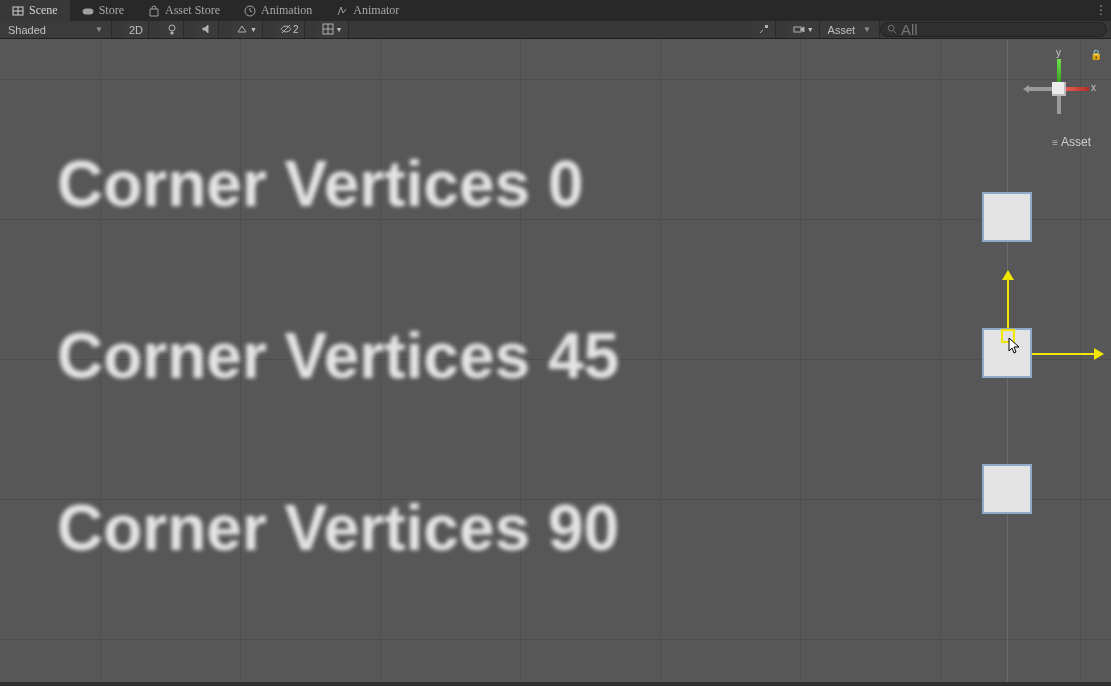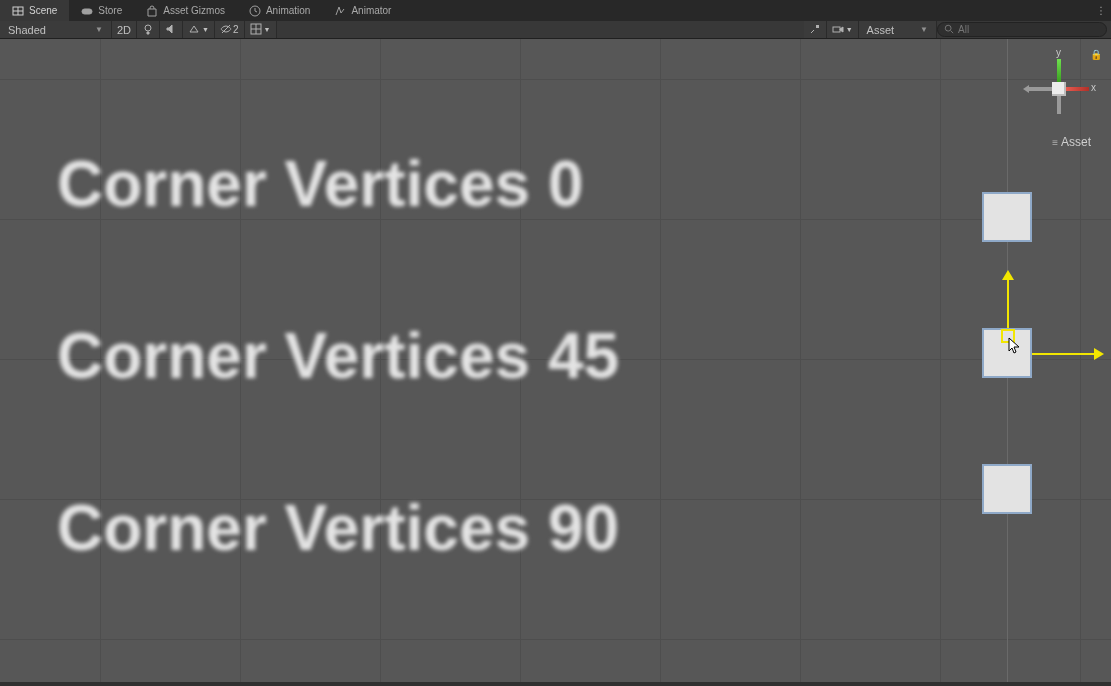--- a/index.html
+++ b/index.html
@@ -5,22 +5,23 @@
   * { box-sizing: border-box; margin: 0; padding: 0; }
   html, body { width: 1111px; height: 686px; overflow: hidden; font-family: Arial, Helvetica, sans-serif; }
   body { background: #3c3c3c; color: #c8c8c8; position: relative; }
 
   
   .tab-strip {
     height: 21px;
     background: #282828;
     display: flex;
     align-items: stretch;
-    font-size: 10px;
+    font-size: 12px;
     color: #a8a8a8;
+    font-family: Liberation Serif, serif;
   }
   .tab {
     display: flex;
     align-items: center;
     gap: 5px;
     padding: 0 12px;
     cursor: default;
     border-right: 0;
   }
   .tab.active {
@@ -46,45 +47,45 @@
   .tb-btn {
     display:flex; align-items:center; justify-content:center;
     padding: 0 6px;
     border-right: 1px solid #2a2a2a;
     background:#3b3b3b;
   }
   .tb-btn svg { width:12px; height:12px; fill:#b0b0b0; stroke:#b0b0b0; }
   .tb-dd {
     display:flex; align-items:center;
     padding: 0 8px;
-    gap:26px;
+    gap:8px;
     background:#3b3b3b;
     border-right:1px solid #2a2a2a;
     min-width: 90px;
     justify-content:space-between;
   }
   .tb-dd .arrow { font-size:8px; color:#909090; }
-  .tb-btn.small { padding:0 5px; }
+  .tb-btn.small { padding:0 5px;margin-left:12px; }
   .toolbar .spacer { flex:1; }
   .search-box {
     display:flex; align-items:center; gap:4px;
     background:#2f2f2f;
     border:1px solid #222;
     border-radius:9px;
     height:15px;
     padding:0 6px;
     min-width:170px;
     color:#808080;
     margin-right:4px;
     margin-top:1px;
   }
   .search-box svg { width:10px; height:10px; stroke:#808080; fill:none; }
   .search-box input {
     background:transparent; border:none; outline:none;
-    color:#c0c0c0; font-size:10px; width:100%;
+    color:#c0c0c0; font-size:15px; width:100%;
   }
 
   
   .viewport {
     position:absolute;
     top:39px; left:0; right:0; bottom:4px;
     background:#575757;
     overflow:hidden;
   }
   
@@ -200,21 +201,21 @@
     </span>
     <span>Store</span>
   </div>
   <div class="tab">
     <span class="ticon">
       <svg viewBox="0 0 12 12">
           <path d="M2 4h8v7H2z" fill="none"></path>
           <path d="M4 4V3a2 2 0 0 1 4 0v1" fill="none"></path>
         </svg>
     </span>
-    <span>Asset Gizmos</span>
+    <span>Asset Store</span>
   </div>
   <div class="tab">
     <span class="ticon">
       <svg viewBox="0 0 12 12">
           <circle cx="6" cy="6" r="5" fill="none"></circle>
           <path d="M6 3v3l2 1" fill="none"></path>
         </svg>
     </span>
     <span>Animation</span>
   </div>

